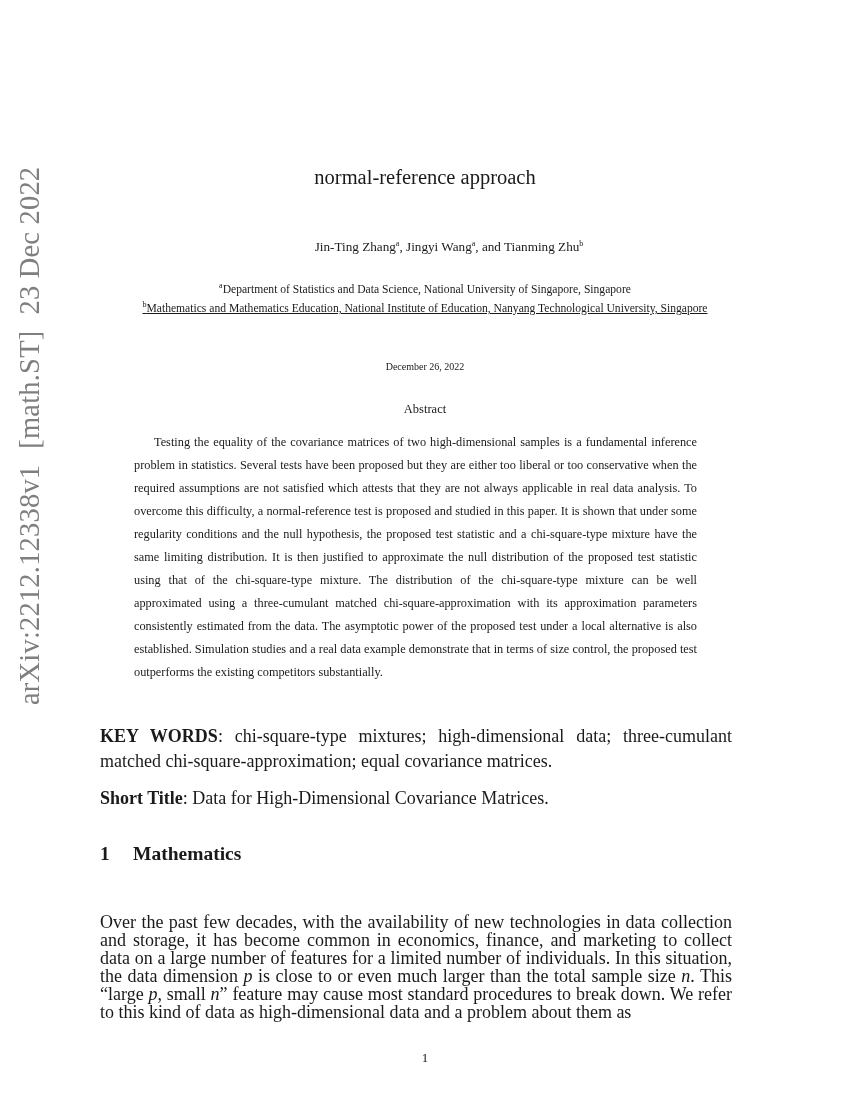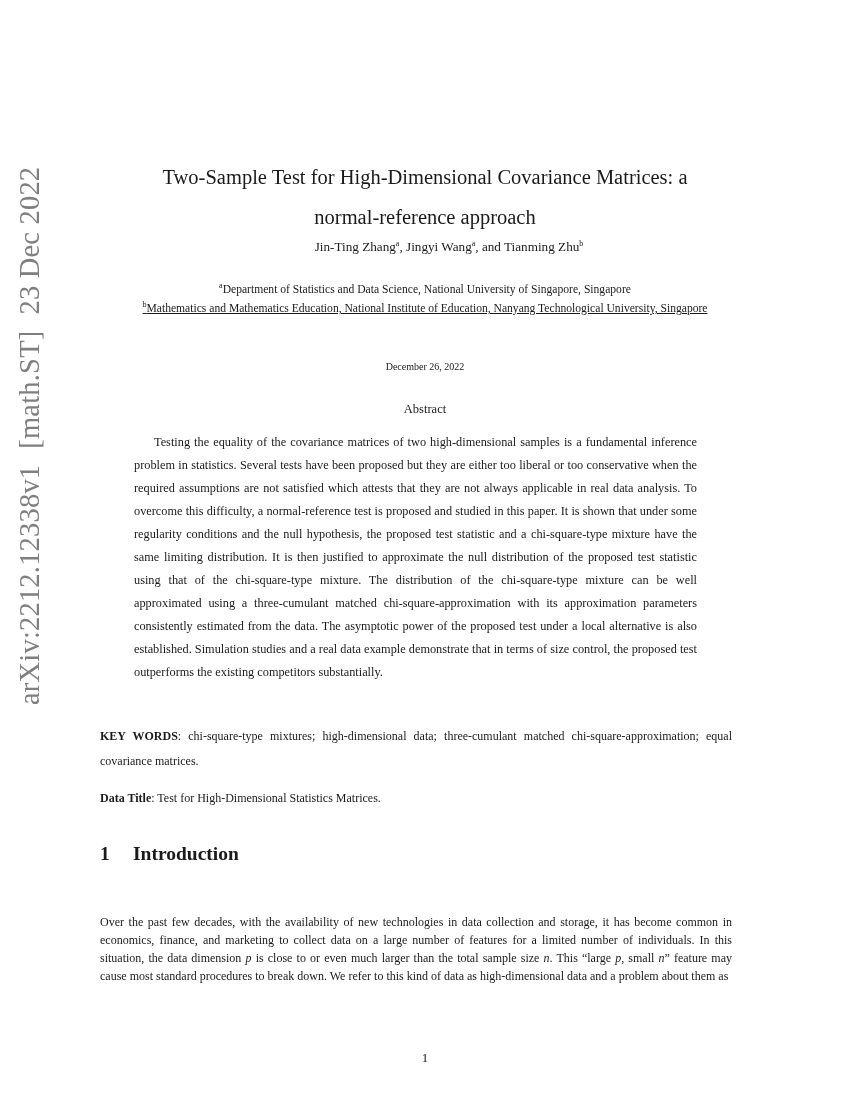--- a/index.html
+++ b/index.html
@@ -28,21 +28,21 @@
   .date { top: 361px; font-size: 10px; }
   .abs-head { top: 402px; font-size: 12.5px; font-weight: normal; }
   .abstract {
     position: absolute; left: 134px; width: 563px; top: 431px;
     font-size: 12.3px; line-height: 23px; text-align: justify;
     text-indent: 20px;
     font-family: Liberation Serif, serif;
   }
   .para {
     position: absolute; left: 100px; width: 632px;
-    font-size: 12px; line-height: 24.5px; text-align: justify;
+    font-size: 18px; line-height: 24.5px; text-align: justify;
   }
   .kw { top: 724px; }
   .st { top: 786px; }
   .section {
     position: absolute; left: 100px; top: 843px;
     font-size: 19.5px; font-weight: bold;
   }
   .section .num { display: inline-block; width: 33px; }
   .intro { top: 913px; line-height: 18px; }
   .pageno { position: absolute; left: 0; width: 850px; text-align: center; top: 1050px; font-size: 13px; }
@@ -50,21 +50,20 @@
   i { font-style: italic; }
 </style>
 </head>
 <body>
 
 <div class="arxiv-stamp">
   <span>arXiv:2212.12338v1</span><span>[math.ST]</span><span>23 Dec 2022</span>
 </div>
 
 <div class="center title">
-  <div>Two-Sample Test for High-Dimensional Covariance Matrices: a</div>
   <div>normal-reference approach</div>
 </div>
 
 <div class="center authors">
   <span>Jin-Ting Zhang</span><sup>a</sup><span>, </span><span>Jingyi Wang</span><sup>a</sup><span>, and </span><span>Tianming Zhu</span><sup>b</sup>
 </div>
 
 <div class="center aff aff1">
   <sup>a</sup><span>Department of Statistics and Data Science, National University of Singapore, Singapore</span>
 </div>
@@ -73,21 +72,21 @@
 </div>
 
 <div class="center date">December 26, 2022</div>
 
 <div class="center abs-head">Abstract</div>
 
 <div class="abstract">Testing the equality of the covariance matrices of two high-dimensional samples is a fundamental inference problem in statistics. Several tests have been proposed but they are either too liberal or too conservative when the required assumptions are not satisfied which attests that they are not always applicable in real data analysis. To overcome this difficulty, a normal-reference test is proposed and studied in this paper. It is shown that under some regularity conditions and the null hypothesis, the proposed test statistic and a chi-square-type mixture have the same limiting distribution. It is then justified to approximate the null distribution of the proposed test statistic using that of the chi-square-type mixture. The distribution of the chi-square-type mixture can be well approximated using a three-cumulant matched chi-square-approximation with its approximation parameters consistently estimated from the data. The asymptotic power of the proposed test under a local alternative is also established. Simulation studies and a real data example demonstrate that in terms of size control, the proposed test outperforms the existing competitors substantially.</div>
 
 <div class="para kw"><b>KEY WORDS</b><span>: chi-square-type mixtures; high-dimensional data; three-cumulant matched chi-square-approximation; equal covariance matrices.</span></div>
 
-<div class="para st"><b>Data Title</b><span>: Test for High-Dimensional Statistics Matrices.</span></div>
+<div class="para st"><b>Short Title</b><span>: Data for High-Dimensional Covariance Matrices.</span></div>
 
 <div class="section">
-  <span class="num">1</span><span>Introduction</span>
+  <span class="num">1</span><span>Mathematics</span>
 </div>
 
 <div class="para intro"><span>Over the past few decades, with the availability of new technologies in data collection and storage, it has become common in economics, finance, and marketing to collect data on a large number of features for a limited number of individuals. In this situation, the data dimension </span><i>p</i><span> is close to or even much larger than the total sample size </span><i>n</i><span>. This “large </span><i>p</i><span>, small </span><i>n</i><span>” feature may cause most standard procedures to break down. We refer to this kind of data as high-dimensional data and a problem about them as</span></div>
 
 <div class="pageno">1</div>
 
 </body></html>

